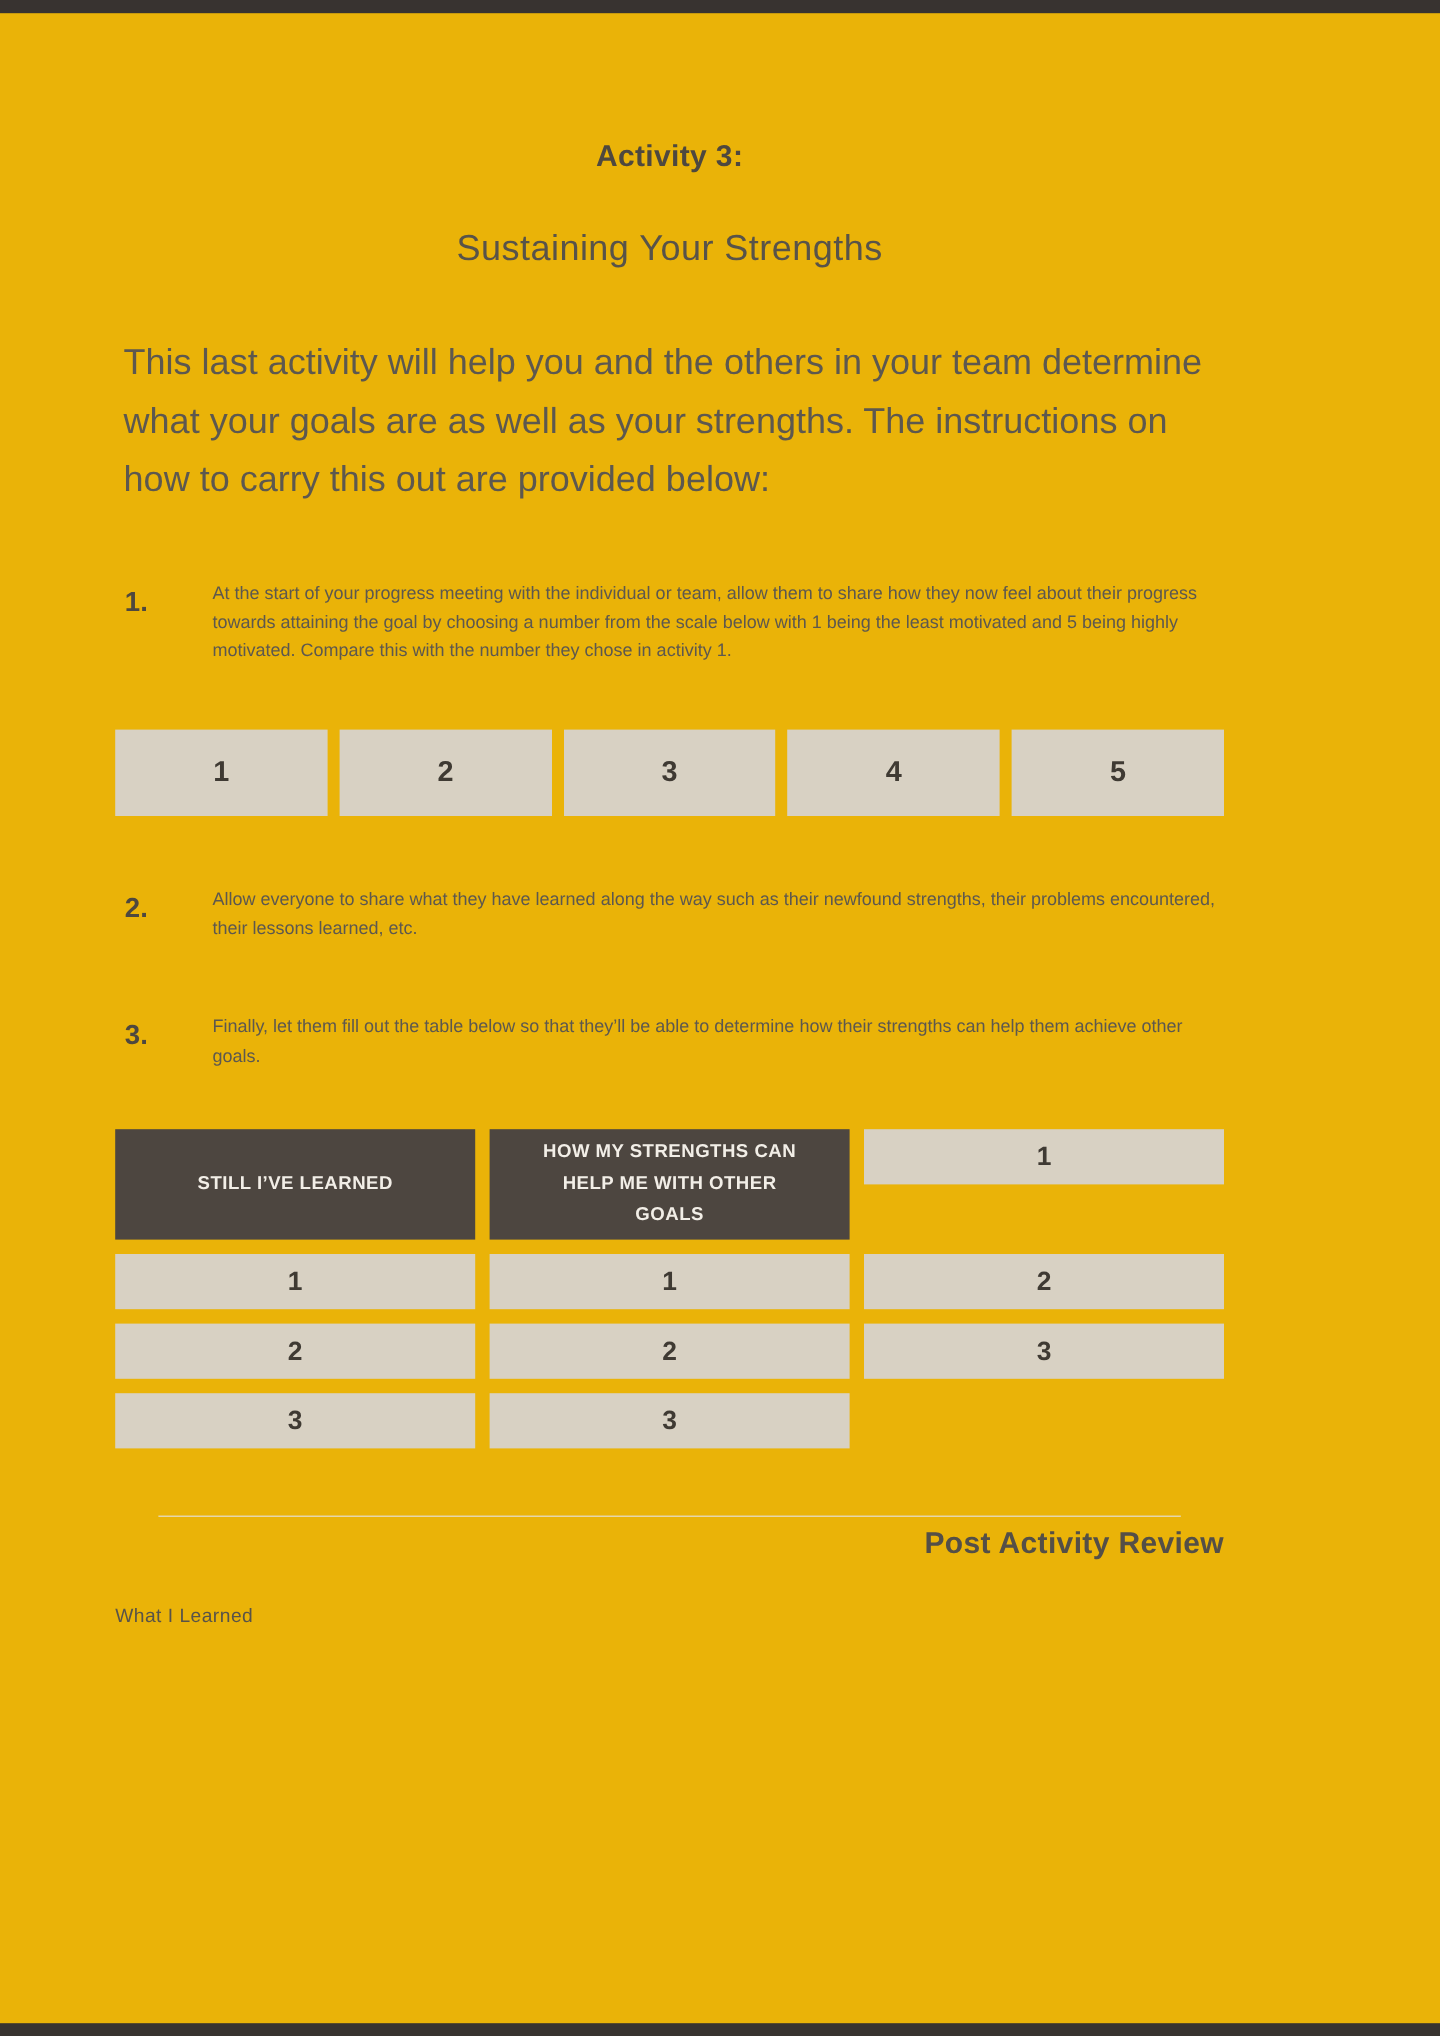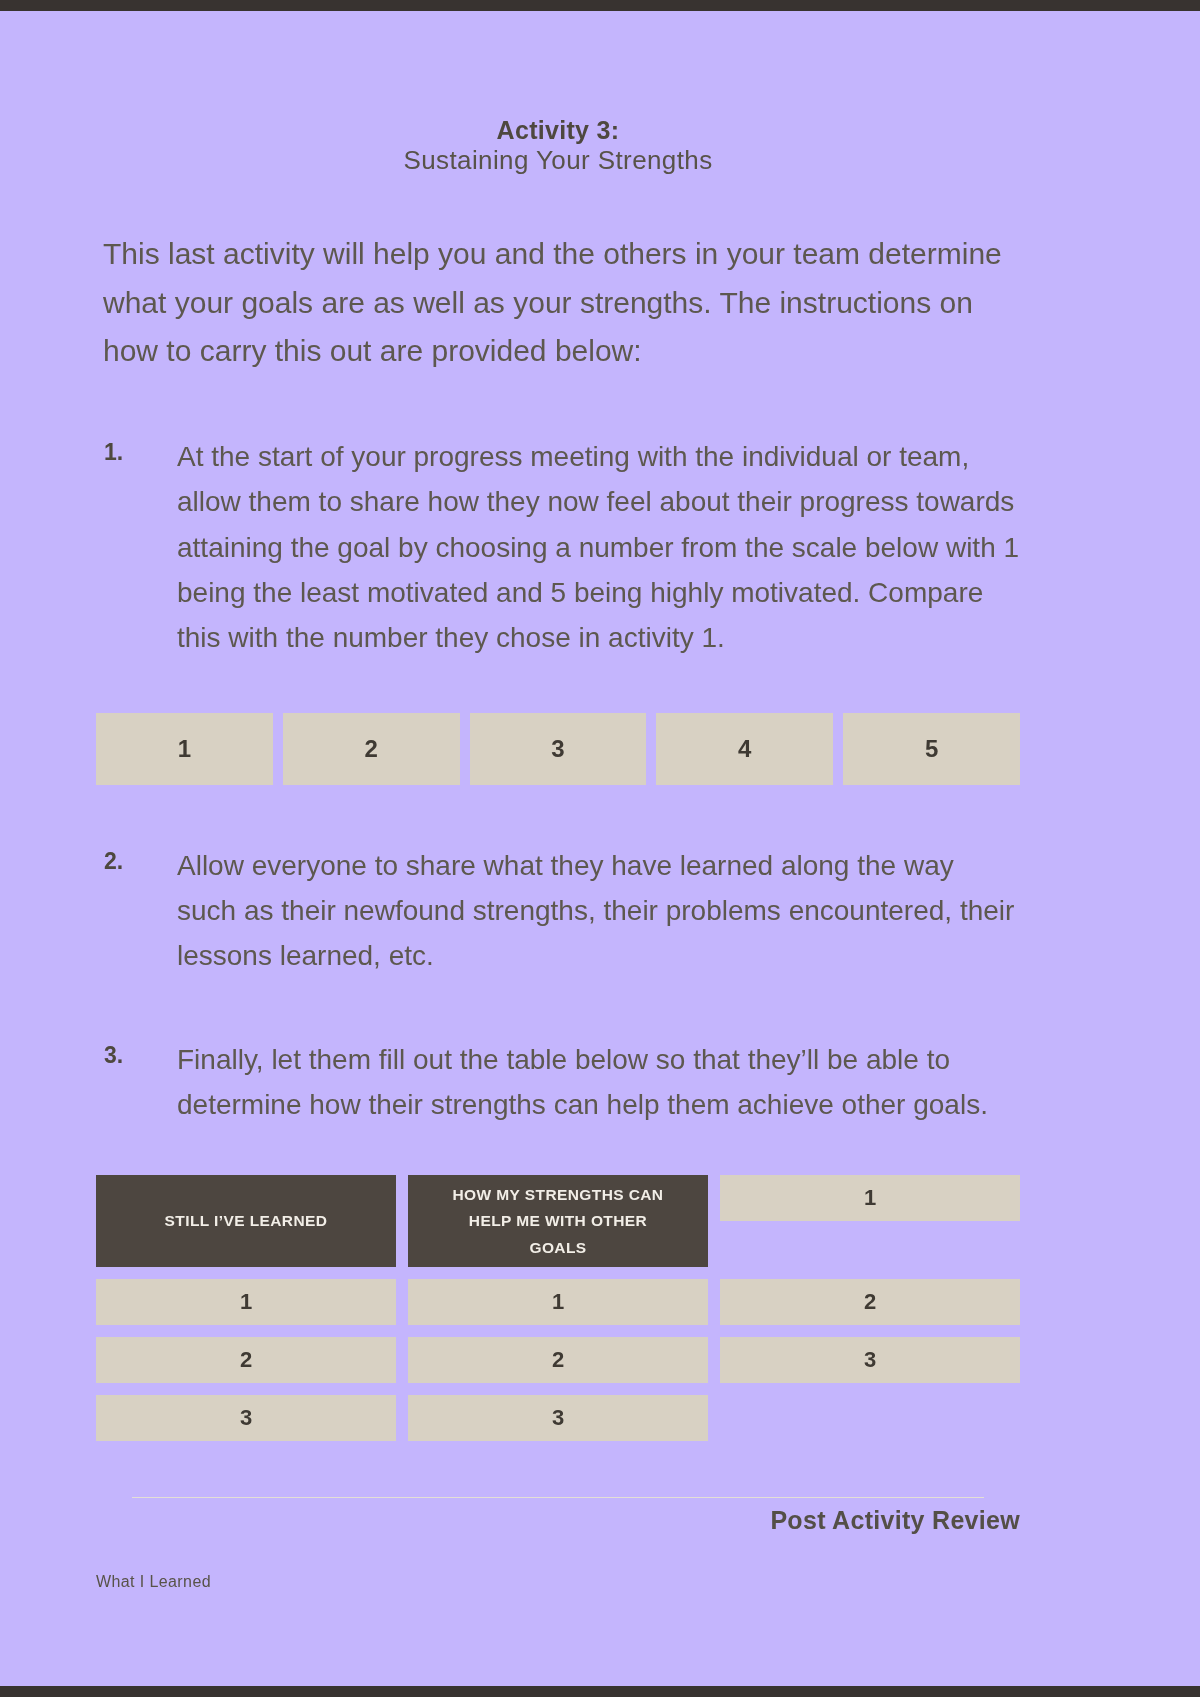--- a/index.html
+++ b/index.html
@@ -7,21 +7,21 @@
   html, body {
     font-family: "Liberation Sans", sans-serif;
     background: #e9e5de;
   }
 
   .page {
     position: relative;
     width: 1200px;
     height: 1697px;
     margin: 0 auto;
-    background: #c4b5fd;
+    background: #eab308;
     overflow: hidden;
   }
 
   .edge-bar {
     position: absolute;
     left: 0;
     width: 100%;
     height: 11px;
     background: #383330;
   }
@@ -38,22 +38,23 @@
   .page-title {
     margin-top: 116px;
     text-align: center;
     font-size: 25px;
     font-weight: bold;
     color: #4e483f;
     letter-spacing: 0.3px;
   }
 
   .page-subtitle {
+    margin-top: 46px;
     text-align: center;
-    font-size: 26px;
+    font-size: 30px;
     font-weight: normal;
     color: #585349;
     letter-spacing: 0.4px;
   }
 
   .intro {
     margin-top: 54px;
     margin-left: 7px;
     font-size: 30px;
     line-height: 1.62;
@@ -69,21 +70,21 @@
     flex: 0 0 73px;
     margin-left: 8px;
     font-size: 23px;
     font-weight: bold;
     color: #4e483f;
     line-height: 1.62;
   }
 
   .step-text {
     flex: 1;
-    font-size: 28px;
+    font-size: 15px;
     line-height: 1.62;
     color: #5d584f;
   }
 
   .scale {
     display: flex;
     gap: 10px;
     margin-top: 52px;
   }
 

